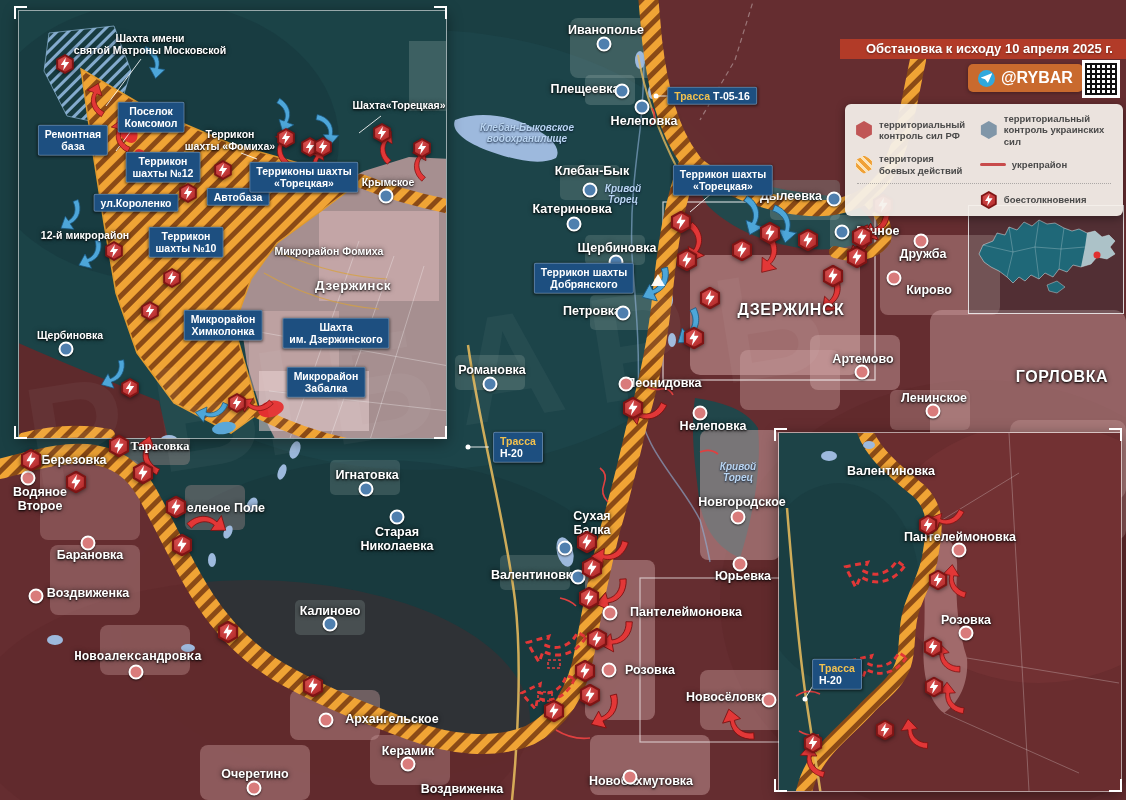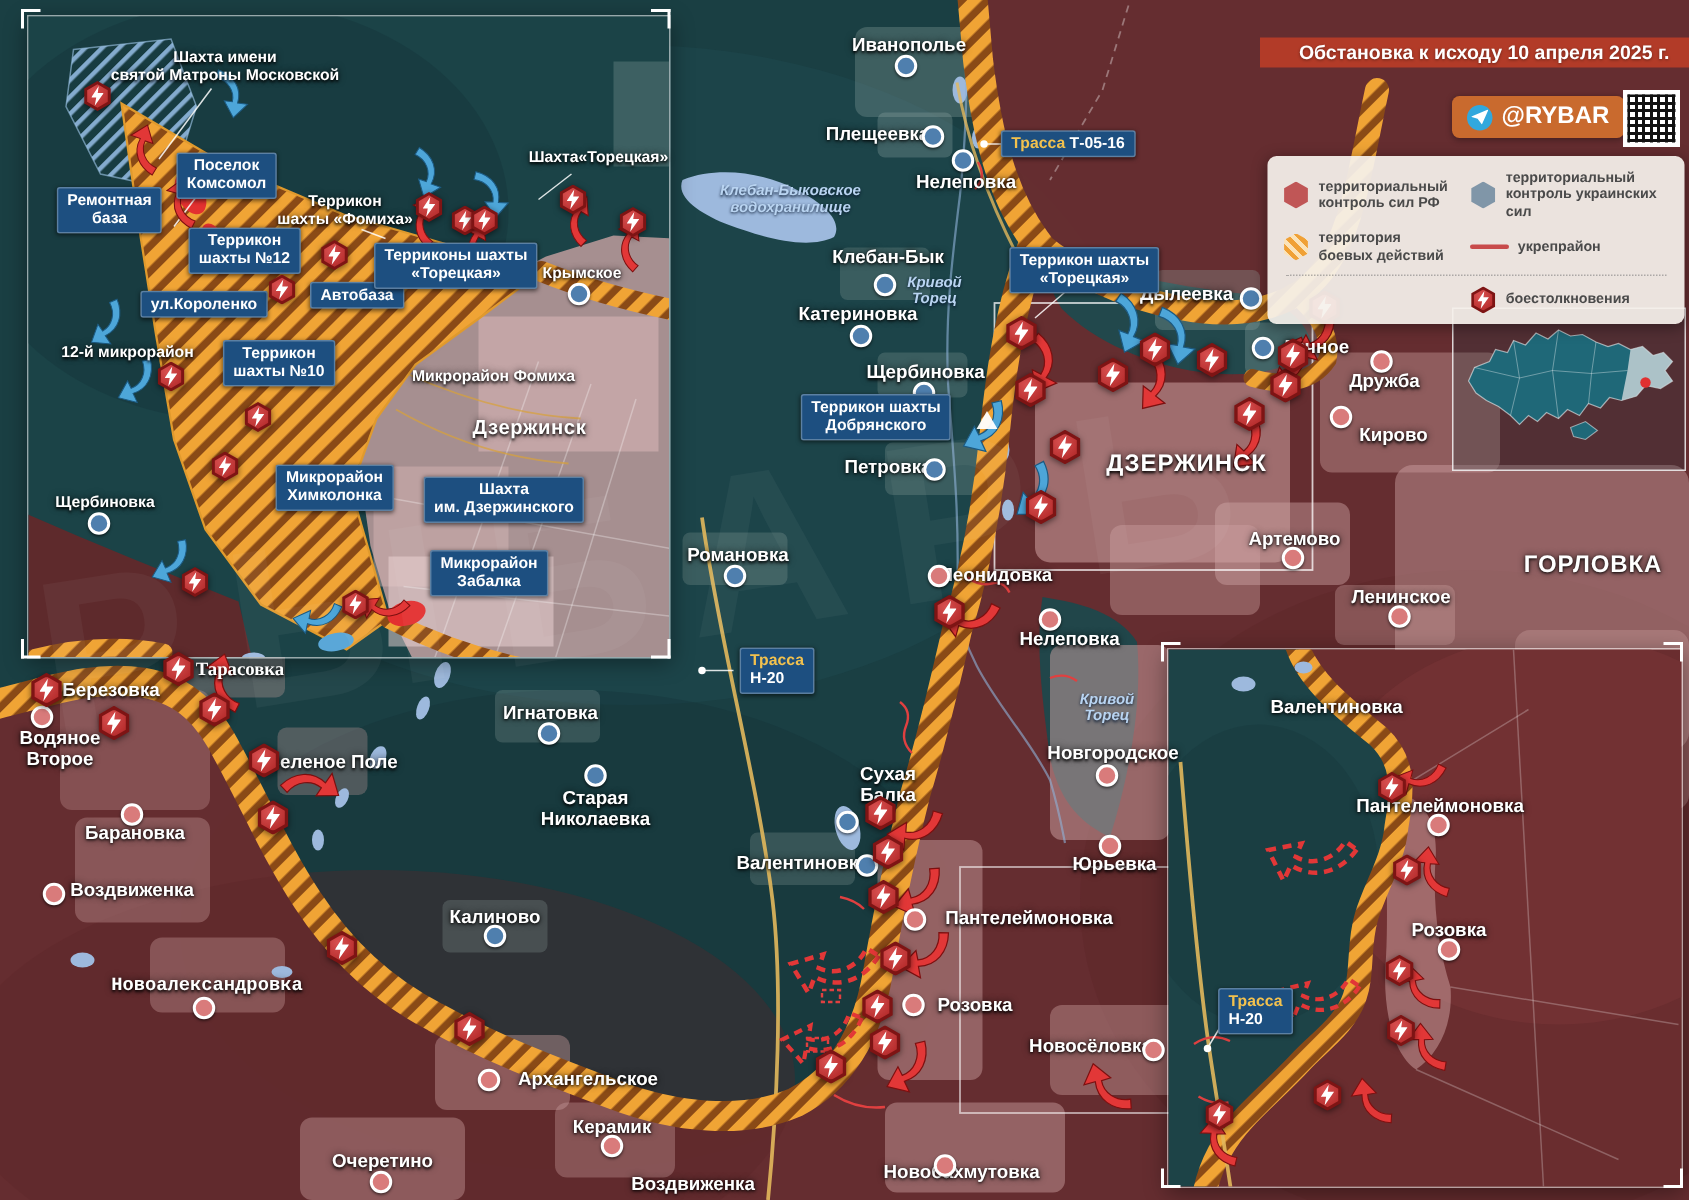--- a/index.html
+++ b/index.html
@@ -41,21 +41,21 @@
   
   .inset{position:absolute;border:1px solid rgba(255,255,255,.55);z-index:2;
          box-shadow:0 3px 14px rgba(0,0,0,.4);}
   .corner{position:absolute;width:11px;height:11px;border:0 solid #fff;pointer-events:none;z-index:3;}
   
   #banner{position:absolute;right:0;top:6px;text-align:right;z-index:8;pointer-events:none;}
   #bar1{display:inline-block;background:linear-gradient(90deg,rgba(201,106,46,0),rgba(201,106,46,.96) 16%,#cd7434);
         padding:3px 12px 4px 70px;font-size:23px;font-weight:bold;color:#fff;
         text-shadow:0 1px 3px rgba(0,0,0,.45);}
   #bar2{display:inline-block;background:#b23b28;color:#fff;font-size:13px;font-weight:bold;
-        padding:2px 13px 3px 26px;margin-top:1px;text-shadow:0 1px 2px rgba(0,0,0,.4);}
+        padding:2px 13px 3px 26px;margin-top:15px;text-shadow:0 1px 2px rgba(0,0,0,.4);}
   #rybar{position:absolute;left:968px;top:64px;height:28px;background:#c96a2e;border-radius:5px;
         display:flex;align-items:center;gap:6px;padding:0 10px;color:#fff;font-weight:bold;
         font-size:16px;z-index:8;box-shadow:0 1px 4px rgba(0,0,0,.35);}
   .tg{width:17px;height:17px;border-radius:50%;background:#31a8dd;position:relative;}
   .tg:after{content:'';position:absolute;left:15%;top:20%;width:70%;height:60%;background:#fff;
         clip-path:polygon(0% 48%,100% 0%,62% 100%,38% 62%);}
   #qr{position:absolute;left:1082px;top:60px;width:38px;height:38px;background:#fff;padding:0;z-index:8;}
   #qr .qri{position:absolute;left:3px;top:3px;right:3px;bottom:3px;
         background-image:repeating-linear-gradient(0deg,#111 0 2px,transparent 2px 5px),
                          repeating-linear-gradient(90deg,#111 0 2px,#fff 2px 5px);}

